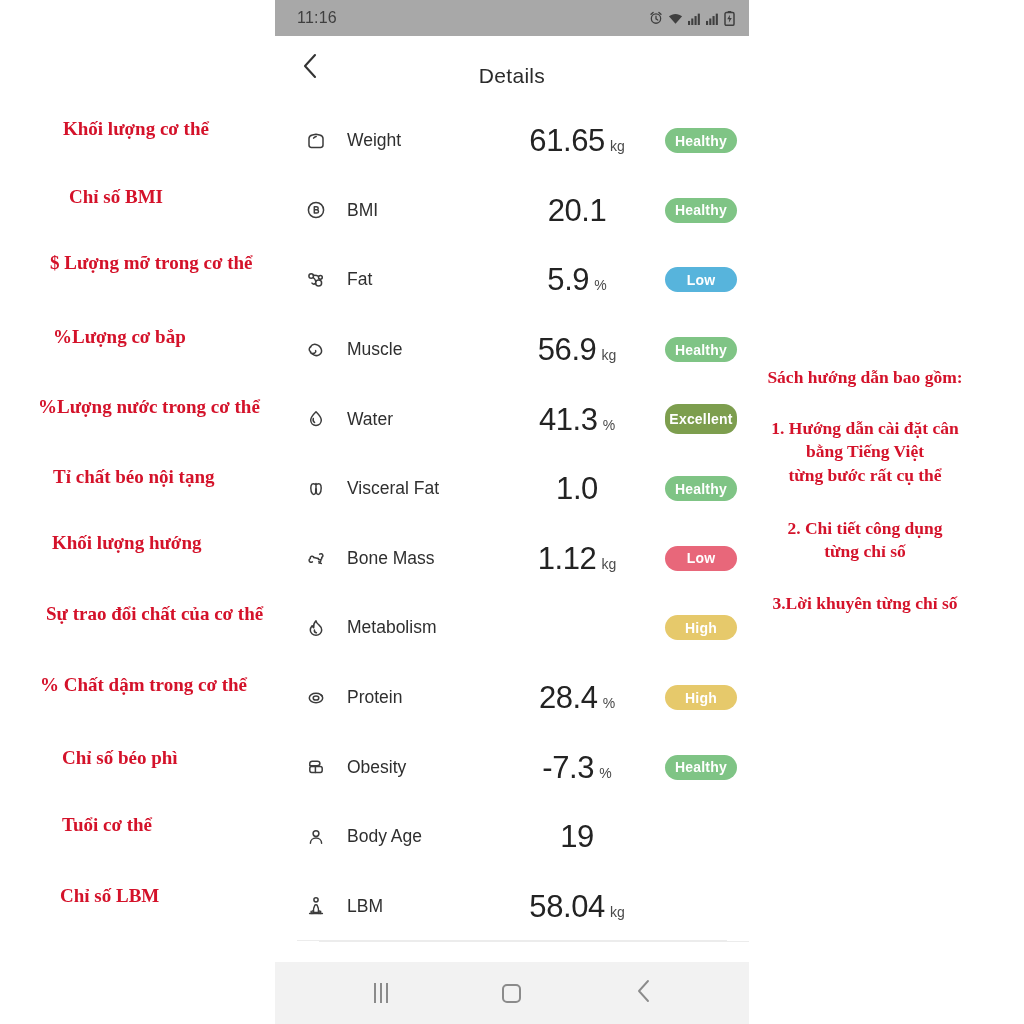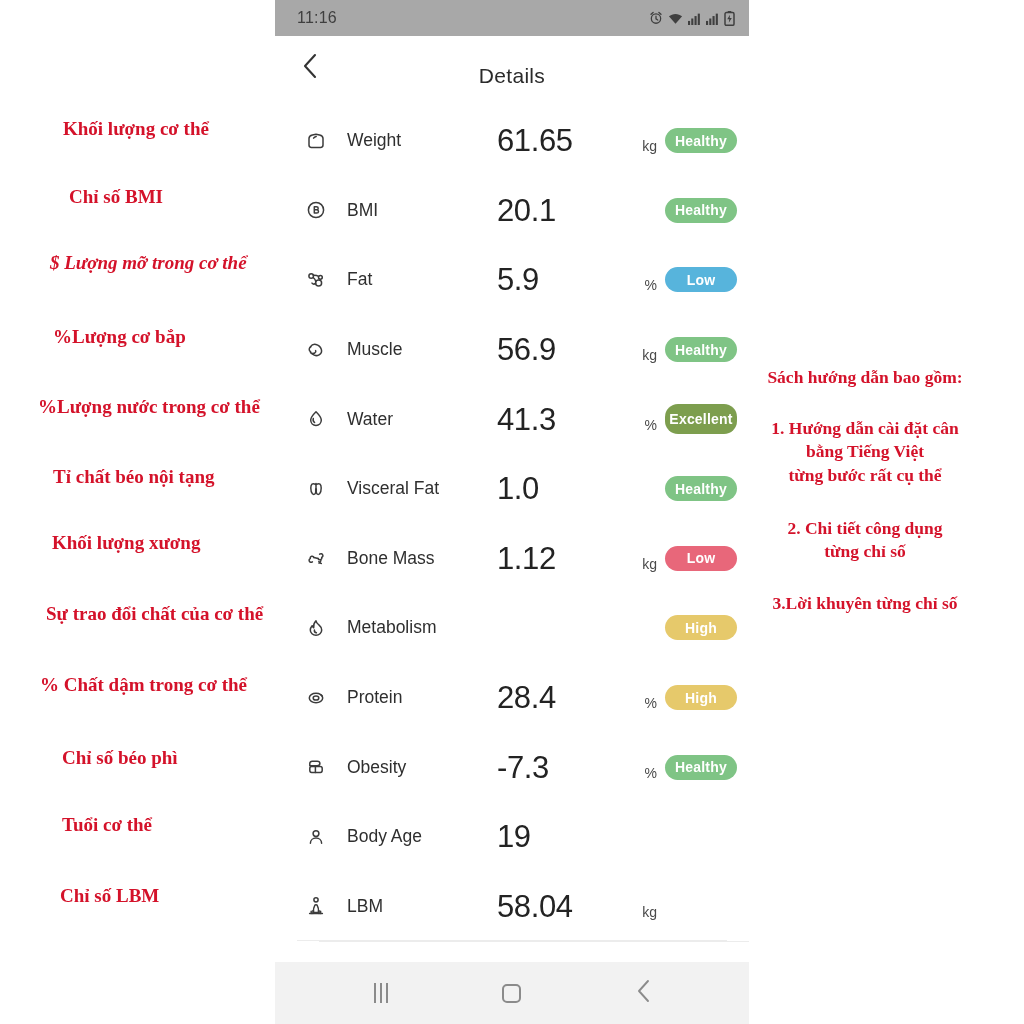--- a/index.html
+++ b/index.html
@@ -104,21 +104,21 @@
     flex: 1 1 auto;
     font-size: 17.5px;
     color: #2f2f2f;
     padding-left: 12px;
     white-space: nowrap;
   }
   .m-value {
     flex: 0 0 auto;
     display: flex;
     align-items: baseline;
-    justify-content: space-between;
+    justify-content: center;
     width: 168px;
     padding-right: 8px;
   }
   .m-num {
     font-size: 31px;
     color: #232323;
     letter-spacing: -0.4px;
     line-height: 1;
   }
   .m-unit {
@@ -504,25 +504,25 @@
             <path d="M13 2 4 12l9 10" stroke="#8b8b8b" stroke-width="1.9" stroke-linecap="round" stroke-linejoin="round"></path>
           </svg>
         </span>
       </div>
     </div>
   </div>
 
   <div id="anno-left-layer">
       <div class="anno anno-left" style="left: 63px; top: 118px;">Khối lượng cơ thể</div>
       <div class="anno anno-left" style="left: 69px; top: 186px;">Chỉ số BMI</div>
-      <div class="anno anno-left" style="left: 50px; top: 252px; font-style: italic;">$ Lượng mỡ trong cơ thể</div>
+      <div class="anno anno-left" style="left: 50px; top: 252px;">$ Lượng mỡ trong cơ thể</div>
       <div class="anno anno-left" style="left: 53px; top: 326px;">%Lượng cơ bắp</div>
       <div class="anno anno-left" style="left: 38px; top: 396px;">%Lượng nước trong cơ thể</div>
       <div class="anno anno-left" style="left: 53px; top: 466px;">Tỉ chất béo nội tạng</div>
-      <div class="anno anno-left" style="left: 52px; top: 532px;">Khối lượng xương</div>
+      <div class="anno anno-left" style="left: 52px; top: 532px;">Khối lượng hướng</div>
       <div class="anno anno-left" style="left: 46px; top: 603px;">Sự trao đổi chất của cơ thể</div>
       <div class="anno anno-left" style="left: 40px; top: 674px;">% Chất dậm trong cơ thể</div>
       <div class="anno anno-left" style="left: 62px; top: 747px;">Chỉ số béo phì</div>
       <div class="anno anno-left" style="left: 62px; top: 814px;">Tuổi cơ thể</div>
       <div class="anno anno-left" style="left: 60px; top: 885px;">Chỉ số LBM</div>
     </div>
 
   <div class="anno anno-right" style="left:726px;top:366px;width:278px;">
     <span class="ln">Sách hướng dẫn bao gồm:</span>
   </div>

